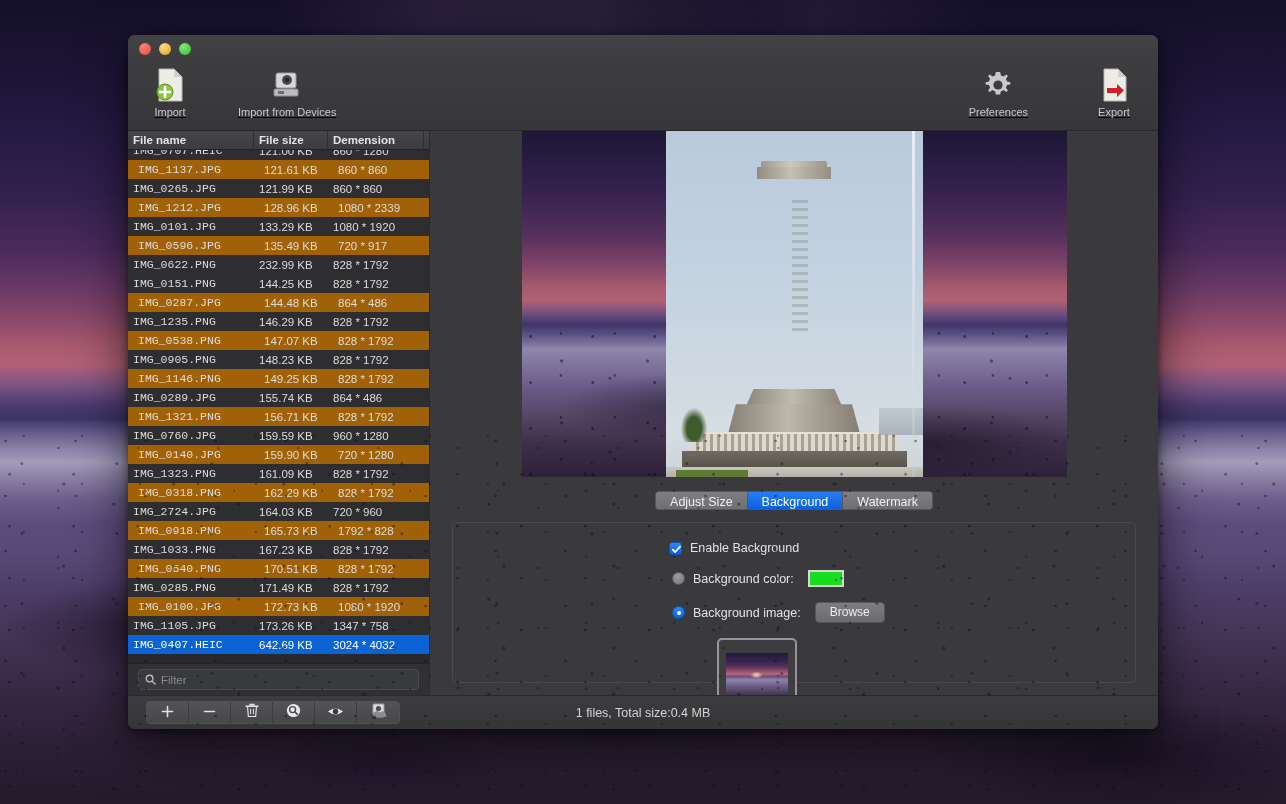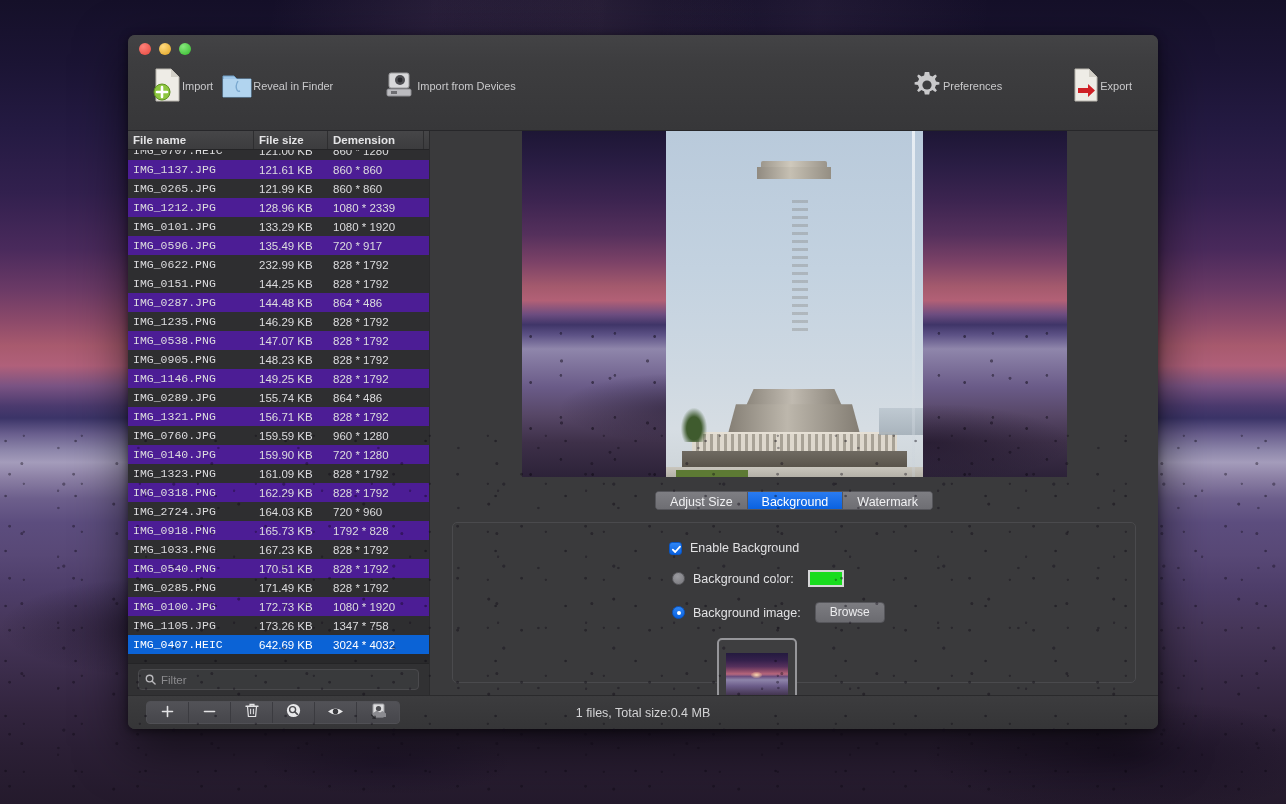--- a/index.html
+++ b/index.html
@@ -130,25 +130,27 @@
     border-bottom: 1px solid #27272a;
     display: flex;
     align-items: flex-start;
     padding: 3px 22px 0 20px;
     flex: 0 0 auto;
     position: relative;
   }
   .tb-group { display: flex; align-items: flex-start; }
   .tb-btn {
     display: flex;
+    flex-direction: column;
     align-items: center;
     justify-content: flex-start;
     cursor: default;
     padding: 0 4px;
     min-width: 44px;
+    text-decoration: underline;
   }
   .tb-ico { height: 38px; display: flex; align-items: center; justify-content: center; }
   .tb-lbl {
     font-size: 11px;
     color: #c9c9cb;
     margin-top: 2px;
     white-space: nowrap;
   }
   .tb-spacer { flex: 1 1 auto; }
 
@@ -199,21 +201,21 @@
   .lrows { position: absolute; left:0; right:0; top: -9px; }
   .row {
     display: flex;
     height: 19px;
     align-items: center;
     font-size: 11.5px;
     color: #dcdcde;
     white-space: nowrap;
   }
   .row.odd  { background: #2e2e30; }
-  .row.even { background: #4c1d95; }
+  .row.even { background: #a16207; justify-content: flex-end; }
   .row.sel  { background: #0b63d6; color: #ffffff; }
   .row > div { overflow: hidden; padding-left: 5px; }
   .c1 { width: 126px; font-family: Liberation Mono, monospace; }
   .c2 { width: 74px; }
   .c3 { width: 96px; }
 
   .filterbar {
     flex: 0 0 auto;
     height: 32px;
     background: #313133;
@@ -591,30 +593,20 @@
             <svg width="30" height="34" viewBox="0 0 30 34">
               <path d="M4 1 h15 l8 8 v24 h-23 z" fill="#eeece6" stroke="#b9b6ae" stroke-width="1"></path>
               <path d="M19 1 l8 8 h-8 z" fill="#d3d0c8"></path>
               <circle cx="10" cy="24" r="8" fill="#8dc63f" stroke="#5f9220" stroke-width="1"></circle>
               <path d="M10 19 v10 M5 24 h10" stroke="#ffffff" stroke-width="2.6" stroke-linecap="round"></path>
             </svg>
           </div>
           <div class="tb-lbl">Import</div>
         </div>
 
-        <div class="tb-btn">
-          <div class="tb-ico">
-            <svg width="32" height="30" viewBox="0 0 32 30">
-              <path d="M2 6 h11 l3 3 h14 v18 h-28 z" fill="#9ec6e8" stroke="#6f9dc4" stroke-width="1"></path>
-              <path d="M2 9 h28 v18 h-28 z" fill="#b4d6f0" opacity="0.85"></path>
-              <path d="M17 11 q-3 5 -1 9 q1 2 3 1" stroke="#7aa8cf" stroke-width="1.4" fill="none"></path>
-            </svg>
-          </div>
-          <div class="tb-lbl">Reveal in Finder</div>
-        </div>
 
         <div class="tb-btn" style="margin-left:42px">
           <div class="tb-ico">
             <svg width="34" height="32" viewBox="0 0 34 32">
               <rect x="6" y="4" width="20" height="15" rx="2" fill="#d8d8da" stroke="#9a9a9c" stroke-width="1"></rect>
               <circle cx="17" cy="11" r="5" fill="#4c4c50"></circle>
               <circle cx="17" cy="11" r="2.4" fill="#2a2a2e"></circle>
               <rect x="4" y="20" width="24" height="7" rx="1.5" fill="#bcbcc0" stroke="#8e8e92" stroke-width="1"></rect>
               <rect x="8" y="22" width="6" height="3" fill="#6e6e72"></rect>
             </svg>

